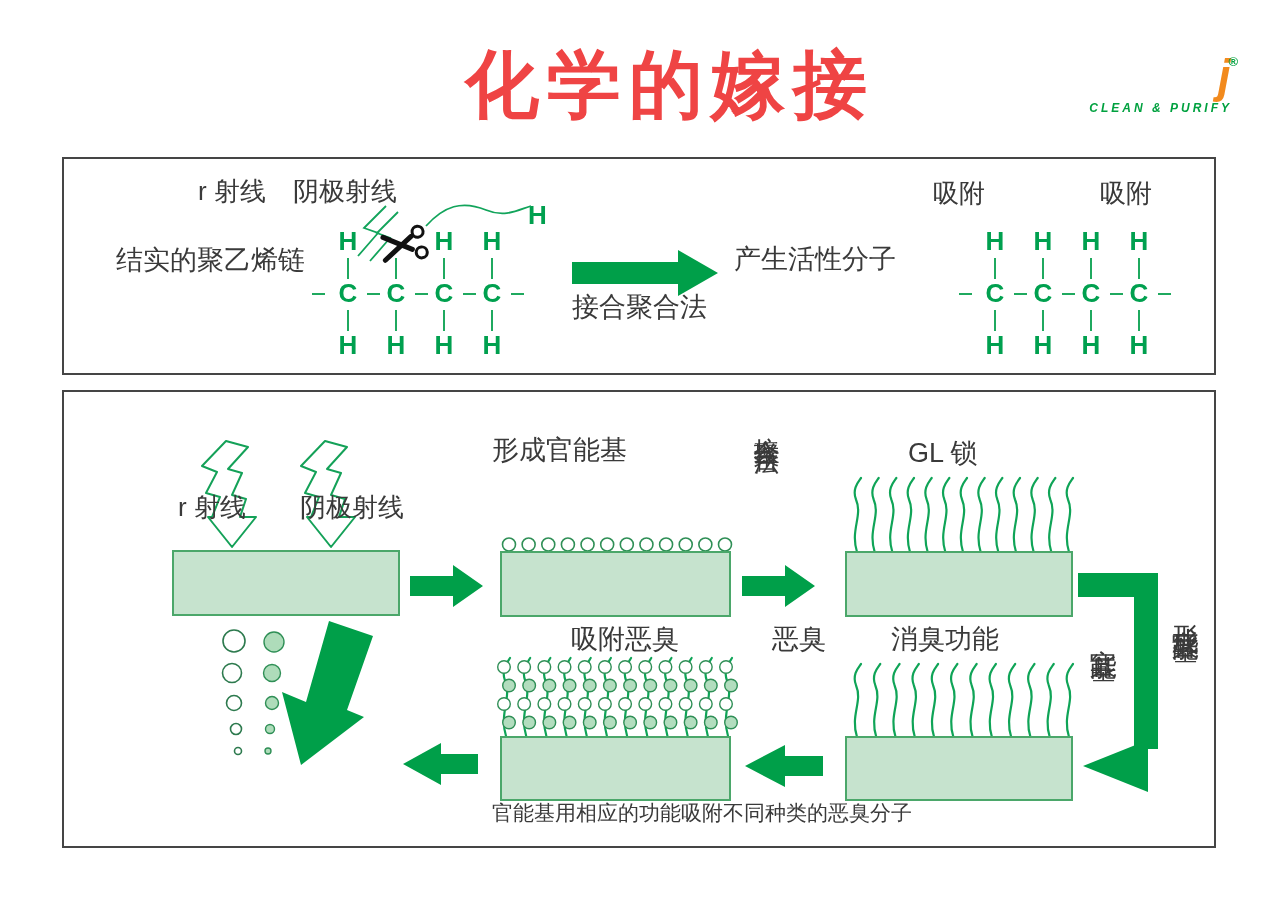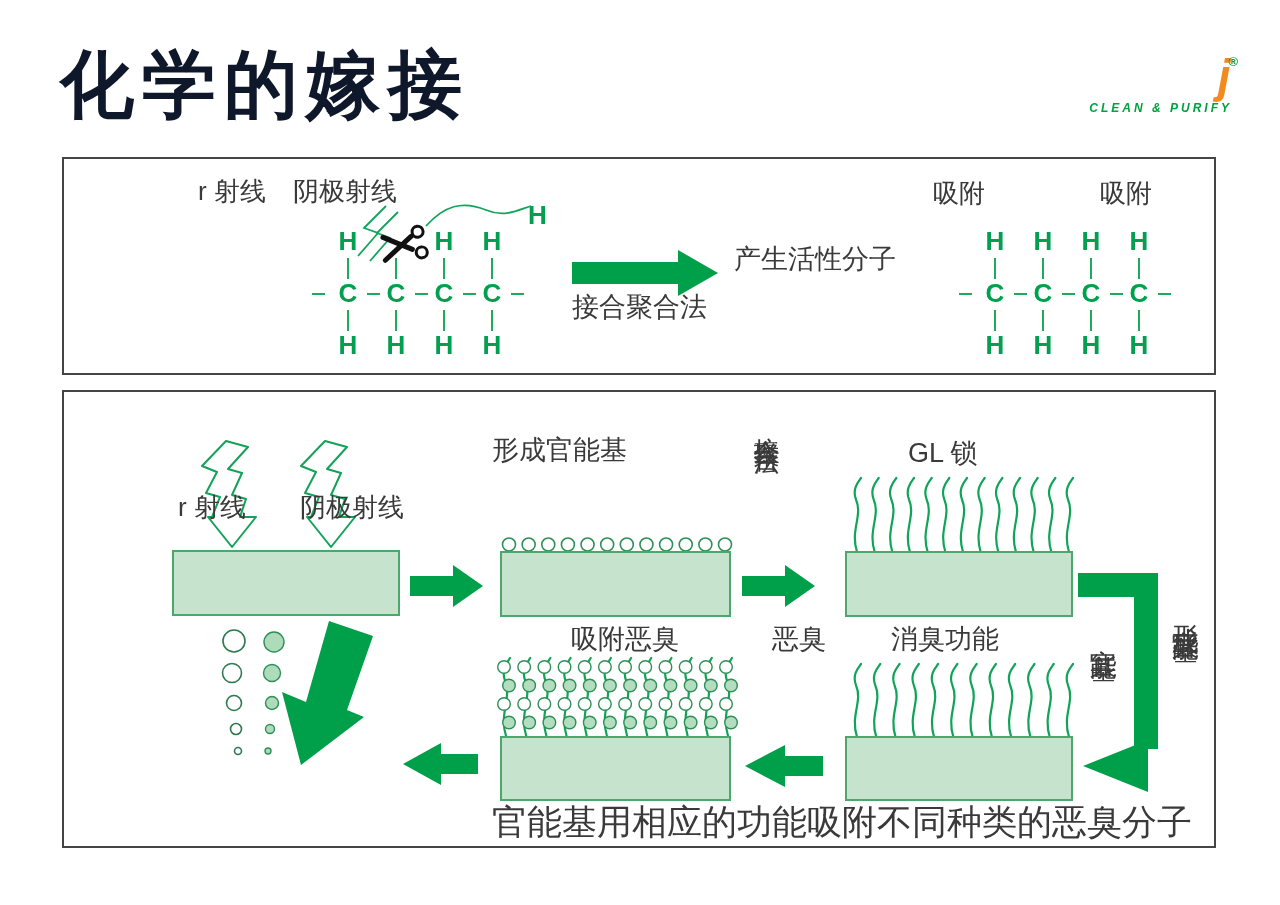--- a/index.html
+++ b/index.html
@@ -8,58 +8,59 @@
   }
   *{margin:0;padding:0;box-sizing:border-box;}
   html,body{width:1280px;height:905px;background:#fff;overflow:hidden;
     font-family:"Liberation Sans", sans-serif;}
   .abs{position:absolute;}
   .stage{position:absolute;left:0;top:0;width:1280px;height:905px;}
   .panel{position:absolute;border:2px solid #454545;background:#fff;}
   .lbl{position:absolute;color:var(--dark);font-size:27px;line-height:1.15;white-space:nowrap;}
   .vtext{position:absolute;color:var(--dark);font-size:27px;line-height:1.12;
     writing-mode:vertical-rl;text-orientation:upright;letter-spacing:3px;white-space:nowrap;}
-  .title{position:absolute;left:60px;top:36px;width:1220px;text-align:left;
-    font-size:74px;font-weight:bold;letter-spacing:8px;color:#0f172a;}
+  .title{position:absolute;left:60px;top:36px;width:1220px;text-align:center;
+    font-size:74px;font-weight:bold;letter-spacing:8px;color:#ef4444;}
   .rect{position:absolute;background:var(--rectfill);border:2px solid var(--rectline);}
   
   .logo{position:absolute;left:1038px;top:56px;width:200px;}
   .logo .row{display:flex;align-items:flex-start;justify-content:flex-end;}
   .logo .j{color:var(--orange);font-style:italic;font-weight:bold;font-size:46px;line-height:.9;margin-right:-2px;}
   .logo .brand{color:#00A13F;font-style:italic;font-weight:bold;font-size:40px;line-height:1;letter-spacing:-1px;}
   .logo .reg{color:#00A13F;font-size:13px;font-weight:bold;margin-top:-2px;}
   .logo .tagline{color:#00A13F;font-size:12px;font-weight:bold;letter-spacing:3px;
     font-style:italic;text-align:right;margin-top:4px;padding-right:6px;}
   
   .chain{position:absolute;width:210px;height:132px;}
   .at{position:absolute;font-weight:bold;font-size:26px;color:#00A04F;text-align:center;line-height:1;}
   .vb,.hb{position:absolute;background:#1FA95F;}
   .freeH{position:absolute;font-weight:bold;font-size:26px;color:#00A04F;}
   svg{position:absolute;overflow:visible;}
-  .caption{position:absolute;color:var(--dark);font-size:35px;white-space:nowrap;text-align:center;}
+  .caption{position:absolute;color:var(--dark);font-size:21px;white-space:nowrap;text-align:center;}
 </style>
 </head>
 <body>
 
 <div class="stage">
 
   <div class="title">化学的嫁接</div>
 
   <div class="logo">
     <div class="row">
       <span class="j">j</span>
       <span class="reg">®</span>
     </div>
     <div class="tagline">CLEAN &amp; PURIFY</div>
   </div>
 
   <div class="panel" style="left:62px;top:157px;width:1154px;height:218px;"></div>
 
   <span class="lbl" style="left:198px;top:177px;font-size:26px;">r 射线</span>
   <span class="lbl" style="left:293px;top:177px;font-size:26px;">阴极射线</span>
+  <span class="lbl" style="left:116px;top:245px;">结实的聚乙烯链</span>
 
   <div class="chain" style="left:334px;top:228px;">
       <div class="hb" style="left: -22px; top: 65px; width: 13px; height: 2px;"></div>
       <div class="at" style="left: 0px; top: 52px; width: 28px;">C</div>
       <div class="hb" style="left: 33px; top: 65px; width: 13px; height: 2px;"></div>
       <div class="vb" style="left: 13px; top: 30px; width: 2px; height: 21px;"></div>
       <div class="at" style="left: 0px; top: 0px; width: 28px;">H</div>
       <div class="vb" style="left: 13px; top: 82px; width: 2px; height: 21px;"></div>
       <div class="at" style="left: 0px; top: 104px; width: 28px;">H</div>
       <div class="at" style="left: 48px; top: 52px; width: 28px;">C</div>

